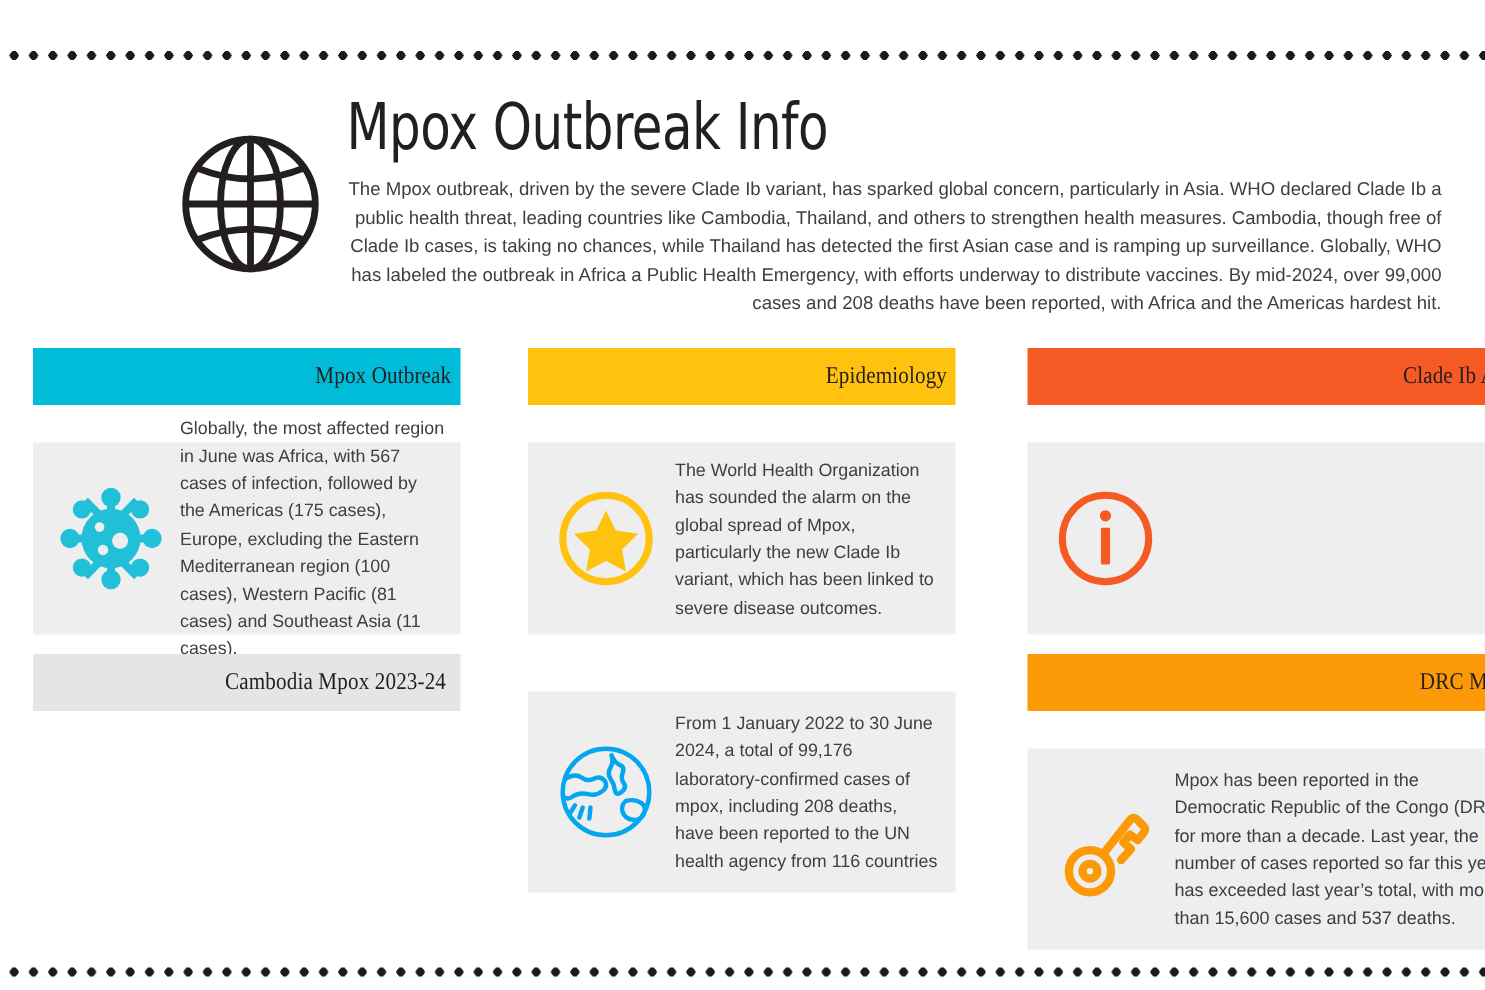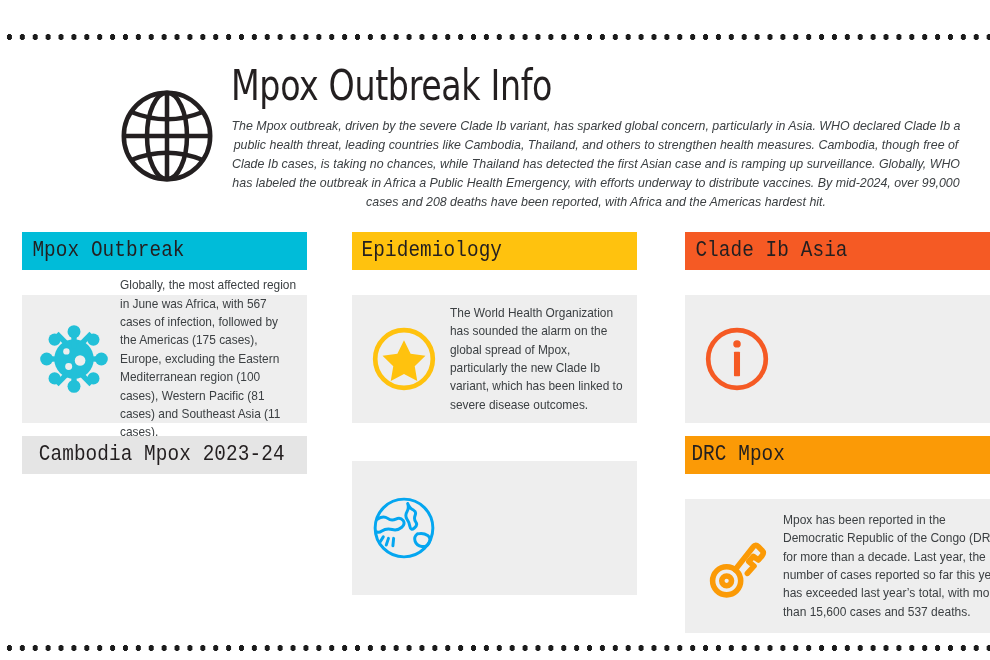--- a/index.html
+++ b/index.html
@@ -65,43 +65,42 @@
     white-space: nowrap;
   }
   .page-intro {
     position: absolute;
     left: 231px;
     top: 57px;
     width: 730px;
     font-size: 12.4px;
     line-height: 19.1px;
     color: #3c4043;
-    text-align: center;
-    font-style: italic;
+    text-align: right;
   }
 
   
   .card {
     position: absolute;
     width: 285px;
   }
   .card-c0 { left: 22px; }
   .card-c1 { left: 352px; }
   .card-c2 { left: 668px; }
   .row-0 { top: 232px; }
   .row-1 { top: 436px; }
   .card-c2.card { width: 333px; padding-left: 17px; }
 
   .card-head {
     height: 38px;
     line-height: 38px;
-    text-align: left;
+    text-align: right;
     color: #231f20;
-    font-size: 22px;
-    font-family: Liberation Mono, monospace;
+    font-size: 16px;
+    font-family: Liberation Serif, serif;
     font-stretch: condensed;
     letter-spacing: 0.1px;
     white-space: nowrap;
     overflow: hidden;
   }
   .card-head > span {
     display: inline-block;
     transform: scaleX(0.88);
   }
   .card-body {
@@ -234,20 +233,21 @@
         <svg width="74" height="74" viewBox="0 0 100 100" aria-hidden="true">
           <g fill="none" stroke="#04a6f0" stroke-width="4" stroke-linejoin="round" stroke-linecap="round">
             <circle cx="50" cy="50" r="39"></circle>
             <path d="M14 38 Q22 33 28 37 Q33 41 39 38 Q45 35 49 40 Q52 45 47 49 Q41 54 34 52 Q26 50 20 54 Q16 57 13 55"></path>
             <path d="M55 17 Q58 24 63 26 Q67 28 65 33 Q63 38 66 42 Q69 46 64 50 Q59 54 58 48 Q57 42 54 38 Q51 33 54 28 Q57 23 55 17"></path>
             <path d="M68 58 Q76 56 82 60 Q87 64 84 70 Q81 76 74 75 Q67 74 65 68 Q63 62 68 58"></path>
             <path d="M22 62 L17 70 M29 64 L26 73 M36 64 L35 74"></path>
           </g>
         </svg>
       </div>
+      <div class="card-text">From 1 January 2022 to 30 June 2024, a total of 99,176 laboratory-confirmed cases of mpox, including 208 deaths, have been reported to the UN health agency from 116 countries</div>
     </div>
   </div>
 
   <div class="card card-c2 row-1">
     <div class="card-head" style="background: rgb(251, 154, 6);">
       <span>DRC Mpox</span>
     </div>
     <div class="card-body">
       <div class="card-icon">
         <svg width="74" height="74" viewBox="0 0 100 100" aria-hidden="true">

